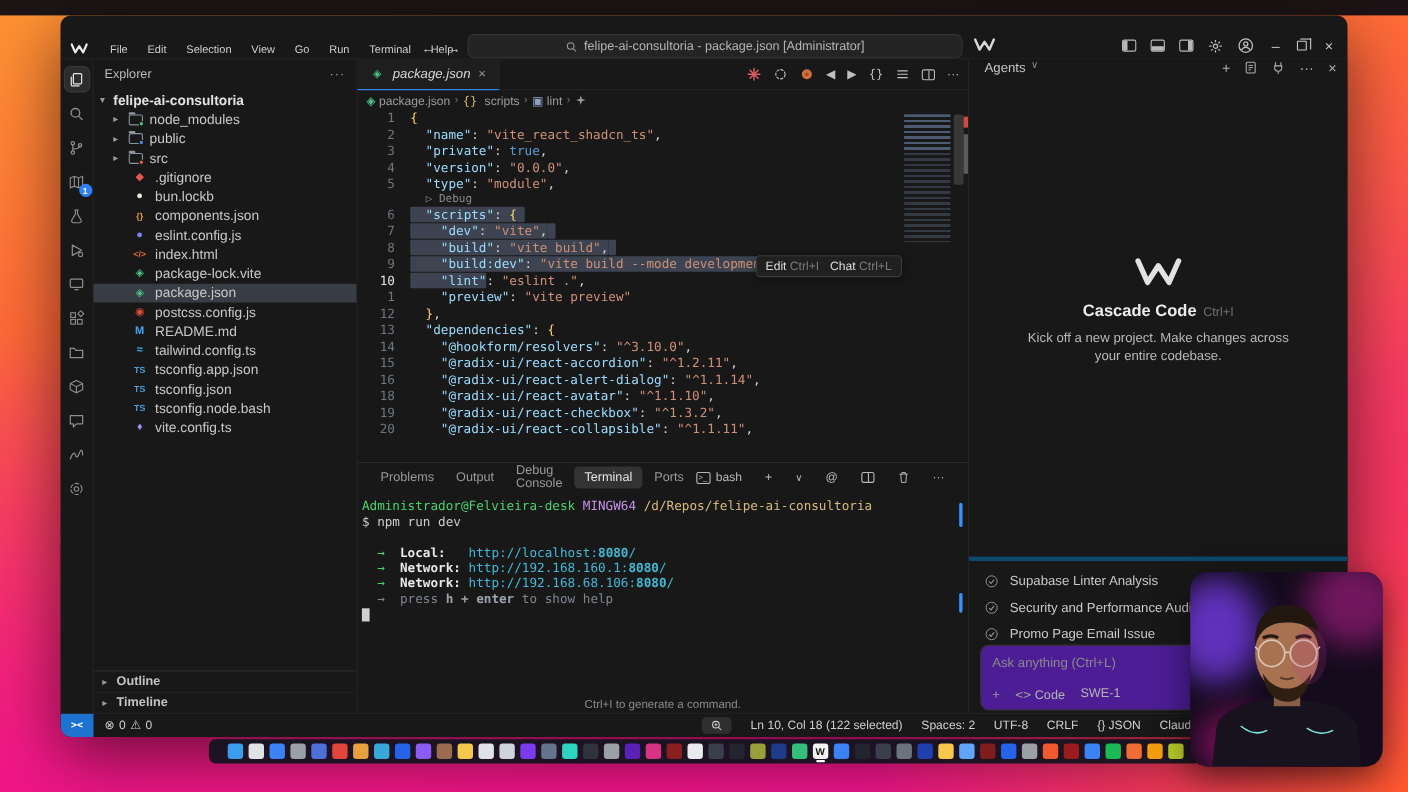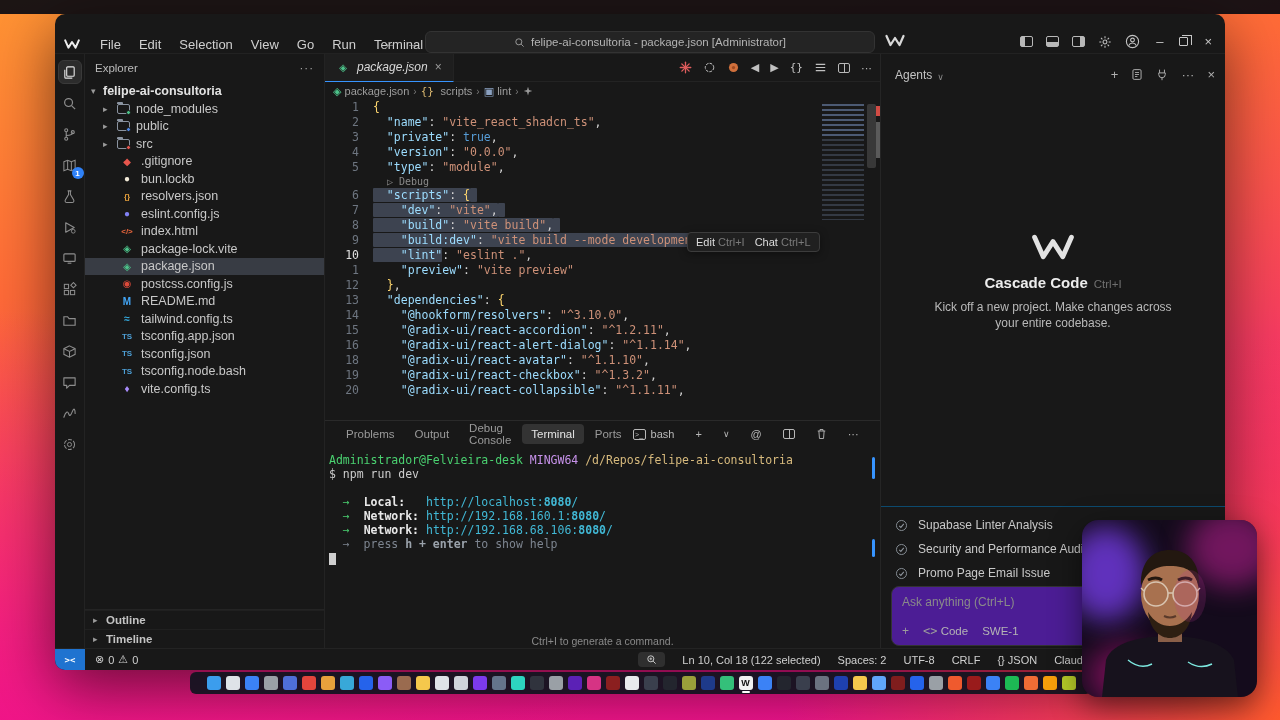--- a/index.html
+++ b/index.html
@@ -10,21 +10,21 @@
       radial-gradient(1000px 800px at 0% 112%, #f0128c 0%, rgba(240,18,140,0) 62%),
       linear-gradient(168deg,#ff9433 0%,#ff6a38 30%,#f8415c 58%,#ef1586 82%,#e91192 100%);}
   .desktop::before{content:"";position:absolute;left:0;top:0;right:0;height:14px;background:rgba(10,11,18,.92)}
   
   .win{position:absolute;left:55px;top:14px;width:1170px;height:656px;background:#181818;border-radius:10px;
        box-shadow:0 18px 60px rgba(0,0,0,.55);overflow:hidden;color:#ccc}
   
   .titlebar{position:absolute;left:0;top:0;right:0;height:40px;border-bottom:1px solid #222}
   .tb-row{position:absolute;left:6px;top:20px;display:flex;align-items:center;gap:2px}
   .win-logo{width:22px;height:20px;border-radius:4px;display:flex;align-items:center;justify-content:center;margin-right:6px}
-  .menu-item{padding:2px 9px;font-size:13px;color:#cfcfcf;border-radius:4px}
+  .menu-item{padding:2px 9px;font-size:10px;color:#cfcfcf;border-radius:4px}
   .nav-arrows{position:absolute;left:328px;top:22px;display:flex;gap:10px;color:#b8b8b8;font-size:13px}
   .searchbox{position:absolute;left:370px;top:17px;width:450px;height:22px;background:#242424;border:1px solid #333;
              border-radius:6px;display:flex;align-items:center;justify-content:center;gap:6px;font-size:11.5px;color:#b4b4b4}
   .brand-w{position:absolute;left:830px;top:20px}
   .tb-right{position:absolute;right:10px;top:20px;display:flex;align-items:center;gap:13px;color:#c2c2c2}
   .layout-ic{width:13px;height:11px;border:1px solid #b8b8b8;border-radius:2px;position:relative}
   .layout-ic.l::before{content:"";position:absolute;left:0;top:0;bottom:0;width:4px;background:#b8b8b8}
   .layout-ic.b::before{content:"";position:absolute;left:0;bottom:0;right:0;height:4px;background:#b8b8b8}
   .layout-ic.r::before{content:"";position:absolute;right:0;top:0;bottom:0;width:4px;background:#b8b8b8}
   .winctl{font-size:13px;color:#c8c8c8;padding:0 3px}
@@ -93,28 +93,28 @@
   .term{position:absolute;left:4px;top:32px;right:14px;bottom:16px;font-family:"DejaVu Sans Mono",monospace;font-size:11.5px;line-height:14px;white-space:pre}
   .tm-green{color:#4ad170}.tm-purple{color:#c792ea}.tm-yellow{color:#d7ba7d}.tm-fg{color:#cccccc}
   .tm-bold{color:#e8e8e8;font-weight:bold}.tm-cyan{color:#41b8d5}.tm-cyanb{color:#41b8d5;font-weight:bold}
   .tm-dim{color:#7d8590}.tm-dimb{color:#9aa2ab;font-weight:bold}
   .cursorblock{display:inline-block;width:7px;height:12px;background:#cfcfcf;vertical-align:middle}
   .term-hint{position:absolute;left:0;right:0;bottom:1px;text-align:center;font-size:10.5px;color:#8a8a8a}
   .tmark{position:absolute;right:5px;width:3px;background:#3794ff;border-radius:2px}
   .tmark.m1{top:36px;height:22px}.tmark.m2{top:118px;height:18px}
   
   .agents{position:absolute;right:0;top:0;width:345px;bottom:0;border-left:1px solid #252525;background:#181818}
-  .ag-head{height:28px;display:flex;align-items:flex-end;padding:0 10px 0 14px;font-size:12px;color:#c4c4c4;gap:5px}
+  .ag-head{height:28px;display:flex;align-items:flex-start;padding:0 10px 0 14px;font-size:12px;color:#c4c4c4;gap:5px}
   .ag-icons{margin-left:auto;display:flex;align-items:center;gap:13px;color:#b0b0b0;font-size:13px}
   .ag-center{position:absolute;left:0;right:0;top:180px;text-align:center}
   .ag-heading{margin-top:14px;font-size:15px;color:#ededed}
   .ag-heading b{font-weight:bold}
   .ag-heading .kbd{color:#6f6f6f;font-size:11.5px;margin-left:6px}
   .ag-tagline{margin:8px auto 0;width:250px;font-size:12px;color:#b9b9b9;line-height:1.35}
-  .ag-suglist{position:absolute;left:0;right:0;top:452px;border-top:1px solid #0c4a6e;padding-top:6px}
+  .ag-suglist{position:absolute;left:0;right:0;top:452px;border-top:4px solid #0c4a6e;padding-top:6px}
   .sug-row{display:flex;align-items:center;gap:10px;height:24px;padding:0 14px;font-size:12px;color:#c9c9c9}
   .sug-meta{margin-left:auto;color:#757575;font-size:11px}
   .ag-input{position:absolute;left:10px;right:10px;top:532px;height:60px;background:#4c1d95;border:1px solid #333;border-radius:8px;padding:8px 10px}
   .ag-ph{font-size:12px;color:#8a8a8a}
   .ag-foot{position:absolute;left:10px;bottom:7px;display:flex;align-items:center;gap:14px;color:#b4b4b4;font-size:11.5px}
   .ag-foot .ic{font-size:12px;color:#9c9c9c}
   
   .statusbar{position:absolute;left:0;right:0;bottom:0;height:22px;border-top:1px solid #232323;display:flex;align-items:center;font-size:11px;color:#d0d0d0}
   .remote-chip{width:30px;height:100%;background:#1f73d0;color:#fff;display:flex;align-items:center;justify-content:center;font-family:"DejaVu Sans Mono",monospace;font-size:9px;font-weight:bold}
   .sb-probs{display:flex;align-items:center;gap:4px;padding-left:10px}
@@ -310,21 +310,21 @@
             <div class="tree-row">
               <span class="file-ic g1" style="color: rgb(232, 86, 77);">◆</span>
               <span class="tree-label">.gitignore</span>
             </div>
             <div class="tree-row">
               <span class="file-ic g1" style="color: rgb(242, 234, 216);">●</span>
               <span class="tree-label">bun.lockb</span>
             </div>
             <div class="tree-row">
               <span class="file-ic g2" style="color: rgb(232, 161, 60);">{}</span>
-              <span class="tree-label">resolvers.json</span>
+              <span class="tree-label">components.json</span>
             </div>
             <div class="tree-row">
               <span class="file-ic g1" style="color: rgb(128, 128, 242);">●</span>
               <span class="tree-label">eslint.config.js</span>
             </div>
             <div class="tree-row">
               <span class="file-ic g3" style="color: rgb(232, 101, 60);">&lt;/&gt;</span>
               <span class="tree-label">index.html</span>
             </div>
             <div class="tree-row">

